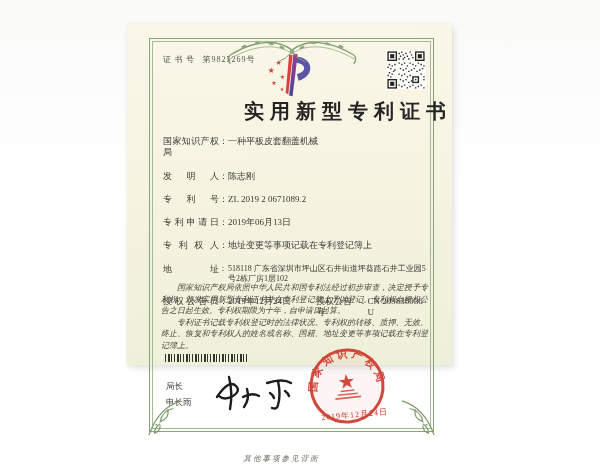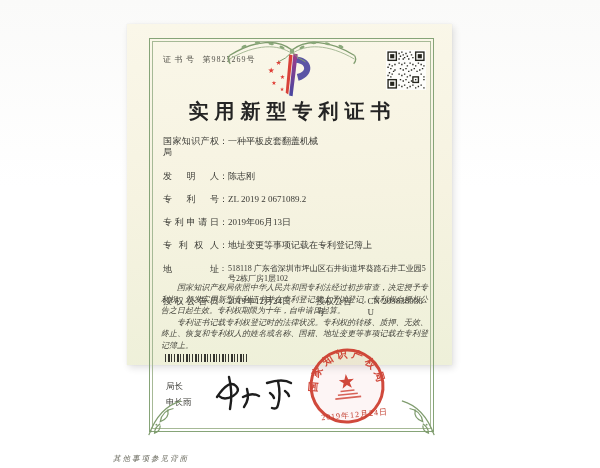--- a/index.html
+++ b/index.html
@@ -29,21 +29,21 @@
   .flourish.fl-right{right:-5px;transform:scaleX(-1);}
   
   .cert-no{
     position:absolute;left:36px;top:30px;font-size:8px;color:#55544c;
     letter-spacing:1px;white-space:nowrap;
   }
   .cert-no .lbl{letter-spacing:3.5px;margin-right:5px;}
   .logo{position:absolute;left:50%;top:26px;transform:translateX(-50%);width:52px;height:48px;}
   .qr{position:absolute;right:26px;top:26px;width:40px;height:40px;}
   .doc-title{
-    position:absolute;left:0;right:0;top:74px;text-align:center;
+    position:absolute;left:0;right:0;top:74px;text-align:right;
     font-size:20px;font-weight:bold;color:#242424;letter-spacing:6px;
     text-indent:6px;white-space:nowrap;
   }
   
   .fields{position:absolute;left:36px;right:24px;top:112px;font-size:9px;color:#3a3a35;}
   .frow{display:flex;margin-bottom:12px;line-height:1.25;}
   .fl{display:inline-block;width:56px;text-align:justify;text-align-last:justify;flex:none;}
   .colon{flex:none;width:9px;}
   .fv{flex:1;}
   .frow.addr{font-size:8px;}
@@ -70,21 +70,21 @@
   .signer{position:absolute;left:39px;top:354px;font-size:8.5px;color:#3a3a35;line-height:16px;}
   .signature{position:absolute;left:82px;top:344px;width:90px;height:48px;}
   .seal{position:absolute;left:180px;top:322px;width:80px;height:80px;opacity:.92;transform:rotate(-6deg);z-index:4;}
   .seal-date{
     position:absolute;left:194px;top:384px;width:96px;z-index:5;
     font-size:8px;color:#c23b2c;letter-spacing:1px;transform:rotate(-5deg);
     white-space:nowrap;
   }
   .page-info{position:absolute;left:0;right:0;top:404px;text-align:center;font-size:7px;color:#5a5a52;letter-spacing:1px;}
   .footer-note{
-    position:absolute;left:0;right:0;top:430px;
+    position:absolute;left:12px;right:0;top:430px;text-align:center;
     font-size:7.5px;font-style:italic;color:#6a6a5e;letter-spacing:2px;
     transform:translateX(-14px);
   }
 </style>
 </head>
 <body>
 
 <div class="stage">
   <div class="paper">
 

